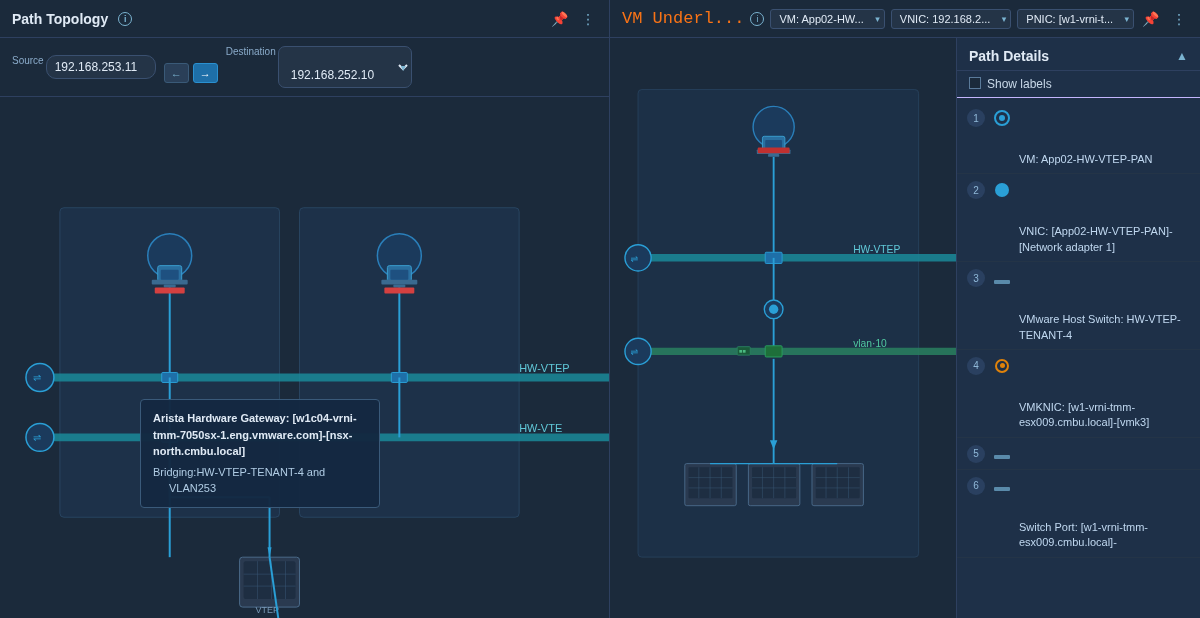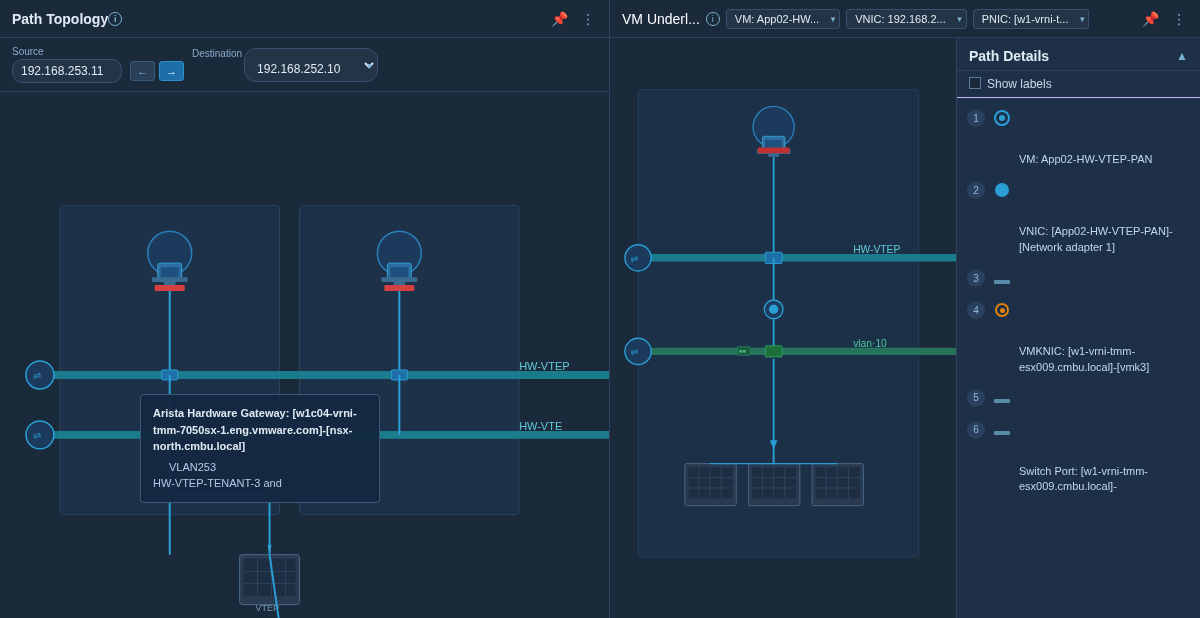--- a/index.html
+++ b/index.html
@@ -34,21 +34,21 @@
       border-bottom: 1px solid #2e4060;
       height: 38px;
     }
 
     .panel-title {
       font-size: 14px;
       font-weight: 600;
       color: #e0eaf5;
       display: flex;
       align-items: center;
-      gap: 0;
+      gap: 10px;
     }
 
     .info-icon {
       width: 14px;
       height: 14px;
       border: 1px solid #7ab3d0;
       border-radius: 50%;
       display: inline-flex;
       align-items: center;
       justify-content: center;
@@ -75,21 +75,21 @@
     .source-dest-bar {
       display: flex;
       align-items: center;
       padding: 8px 12px;
       gap: 8px;
       border-bottom: 1px solid #2e4060;
     }
 
     .field-group {
       display: flex;
-      flex-direction: column;
+      flex-direction: row;
       gap: 2px;
     }
 
     .field-label {
       font-size: 10px;
       color: #8aabca;
     }
 
     .field-value {
       background: #243447;
@@ -130,22 +130,22 @@
       gap: 2px;
     }
 
     .dest-inner {
       position: relative;
     }
 
     .dest-inner select {
       background: #243447;
       border: 1px solid #3a5070;
-      border-radius: 12px;
-      padding: 12px 20px 4px 8px;
+      border-radius: 7px;
+      padding: 20px 20px 4px 8px;
       color: #e0eaf5;
       font-size: 12px;
       cursor: pointer;
       min-width: 130px;
     }
 
     .dest-inner::after {
       content: '▾';
       position: absolute;
       right: 6px;
@@ -178,23 +178,24 @@
       display: flex;
       align-items: center;
       padding: 8px 12px;
       background: #1b2a3b;
       border-bottom: 1px solid #2e4060;
       height: 38px;
       gap: 6px;
     }
 
     .right-header-title {
-      font-size: 14px;
-      color: #ffffff;
+      font-size: 17px;
+      color: #f97316;
       font-weight: 500;
+      font-family: Liberation Mono, monospace;
     }
 
     .dropdown-btn {
       background: #243447;
       border: 1px solid #3a5070;
       border-radius: 3px;
       padding: 3px 20px 3px 8px;
       color: #e0eaf5;
       font-size: 11px;
       cursor: pointer;
@@ -518,22 +519,22 @@
       <line x1="270" y1="450" x2="270" y2="390" stroke="#2a9fd6" stroke-width="2"></line>
       <line x1="170" y1="390" x2="270" y2="390" stroke="#2a9fd6" stroke-width="2"></line>
       <line x1="270" y1="450" x2="280" y2="520" stroke="#2a9fd6" stroke-width="2"></line>
 
       <polygon points="268,440 272,440 270,450" fill="#2a9fd6"></polygon>
     </svg>
 
     
     <div class="tooltip-popup">
       <div class="tooltip-title">Arista Hardware Gateway: [w1c04-vrni-tmm-7050sx-1.eng.vmware.com]-[nsx-north.cmbu.local]</div>
+      <div class="tooltip-line">Bridging:HW-VTEP-TENANT-4 and</div>
       <div class="tooltip-indent">VLAN253</div>
-      <div class="tooltip-line">HW-VTEP-TENANT-3 and</div>
     </div>
   </div>
 </div>
 
 <div class="right-panel">
 
   <div class="right-header">
     <span class="right-header-title">VM Underl...</span>
     <span class="info-icon">i</span>
 
@@ -658,20 +659,21 @@
             <div class="icon-vnic"></div>
           </div>
           <span class="path-item-text">VNIC: [App02-HW-VTEP-PAN]-[Network adapter 1]</span>
         </div>
 
         <div class="path-item">
           <div class="path-item-num">3</div>
           <div class="path-item-icon">
             <div class="icon-dash"></div>
           </div>
+          <span class="path-item-text">VMware Host Switch: HW-VTEP-TENANT-4</span>
         </div>
 
         <div class="path-item">
           <div class="path-item-num">4</div>
           <div class="path-item-icon">
             <div class="icon-vmknic"></div>
           </div>
           <span class="path-item-text">VMKNIC: [w1-vrni-tmm-esx009.cmbu.local]-[vmk3]</span>
         </div>
 

